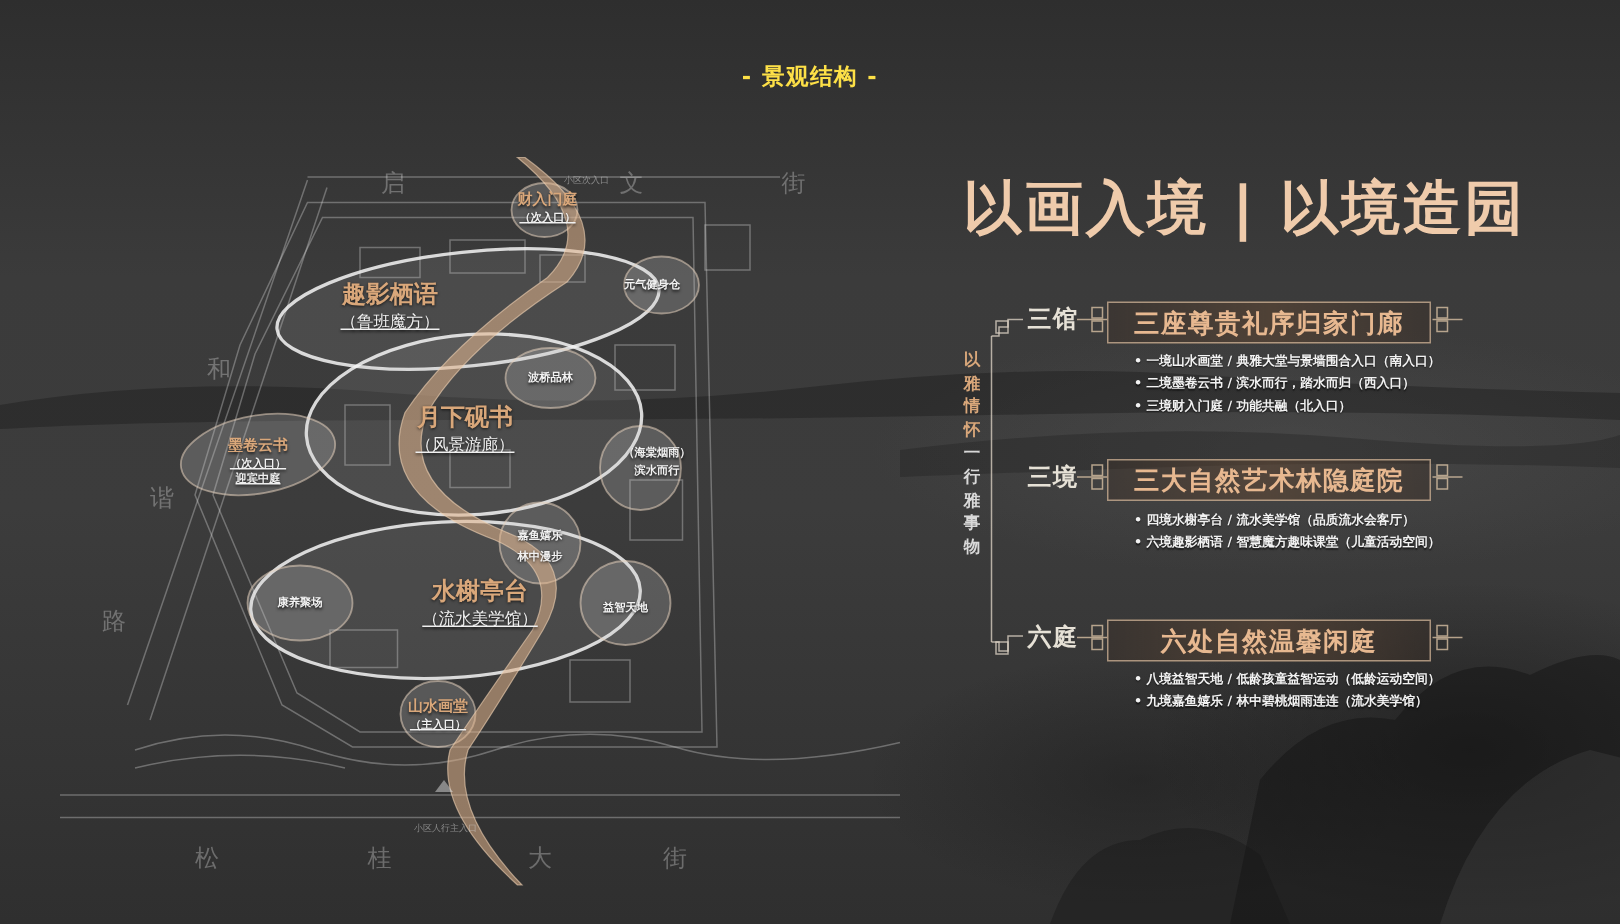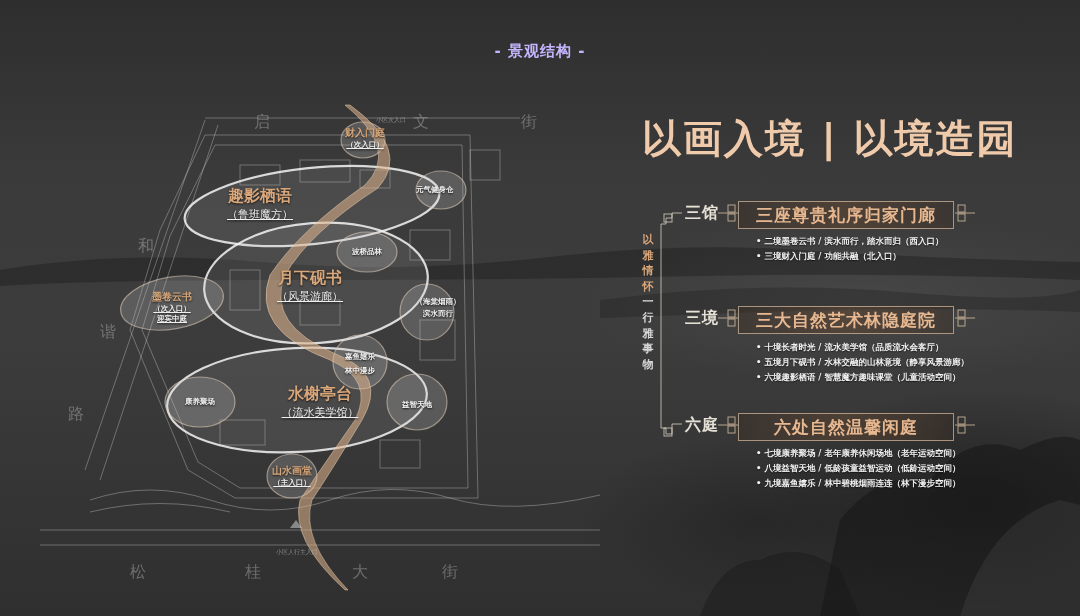--- a/index.html
+++ b/index.html
@@ -12,21 +12,21 @@
     position:absolute; inset:0;
     background:
       radial-gradient(ellipse 400px 120px at 860px 300px, rgba(90,90,90,0.35), transparent 70%),
       radial-gradient(ellipse 300px 160px at 980px 500px, rgba(20,20,20,0.55), transparent 70%),
       radial-gradient(ellipse 260px 120px at 760px 520px, rgba(25,25,25,0.45), transparent 70%),
       linear-gradient(180deg, #2e2e2e 0%, #3b3b3b 30%, #3c3c3c 55%, #2f2f2f 100%);
   }
   .hills { position:absolute; inset:0; }
   .page-heading {
     position:absolute; left:0; width:1080px; top:42px; text-align:center;
-    color:#c4b5fd; font-size:15px; font-weight:bold; letter-spacing:1px;
+    color:#fde047; font-size:15px; font-weight:bold; letter-spacing:1px;
   }
   
   .plan { position:absolute; left:0; top:0; width:620px; height:616px; }
   .street {
     position:absolute; color:rgba(220,220,220,0.35); font-size:16px;
     font-family:"DejaVu Serif", serif;
   }
   .tiny-label { position:absolute; color:rgba(220,220,220,0.5); font-size:6px; }
   .zone-text {
     position:absolute; text-align:center; white-space:nowrap;
@@ -243,35 +243,34 @@
   <span class="motto-b">雅</span>
   <span class="motto-b">事</span>
   <span class="motto-b">物</span>
 </div>
 
 <div class="category-label" style="left:685px;top:203px">三馆</div>
 <div class="category-box" style="left:738px;top:201px;width:214px">
   <span>三座尊贵礼序归家门廊</span>
 </div>
 <div class="item-list" style="top:234px">
+  <div>• 一境山水画堂 / 典雅大堂与景墙围合入口（南入口）</div>
   <div>• 二境墨卷云书 / 滨水而行，踏水而归（西入口）</div>
   <div>• 三境财入门庭 / 功能共融（北入口）</div>
 </div>
 
 <div class="category-label" style="left:685px;top:308px">三境</div>
 <div class="category-box" style="left:738px;top:306px;width:214px">
   <span>三大自然艺术林隐庭院</span>
 </div>
 <div class="item-list" style="top:340px">
-  <div>• 十境长者时光 / 流水美学馆（品质流水会客厅）</div>
-  <div>• 五境月下砚书 / 水林交融的山林意境（静享风景游廊）</div>
+  <div>• 四境水榭亭台 / 流水美学馆（品质流水会客厅）</div>
   <div>• 六境趣影栖语 / 智慧魔方趣味课堂（儿童活动空间）</div>
 </div>
 
 <div class="category-label" style="left:685px;top:415px">六庭</div>
 <div class="category-box" style="left:738px;top:413px;width:214px">
   <span>六处自然温馨闲庭</span>
 </div>
 <div class="item-list" style="top:446px">
-  <div>• 七境康养聚场 / 老年康养休闲场地（老年运动空间）</div>
   <div>• 八境益智天地 / 低龄孩童益智运动（低龄运动空间）</div>
-  <div>• 九境嘉鱼嬉乐 / 林中碧桃烟雨连连（林下漫步空间）</div>
+  <div>• 九境嘉鱼嬉乐 / 林中碧桃烟雨连连（流水美学馆）</div>
 </div>
 
 </body></html>

